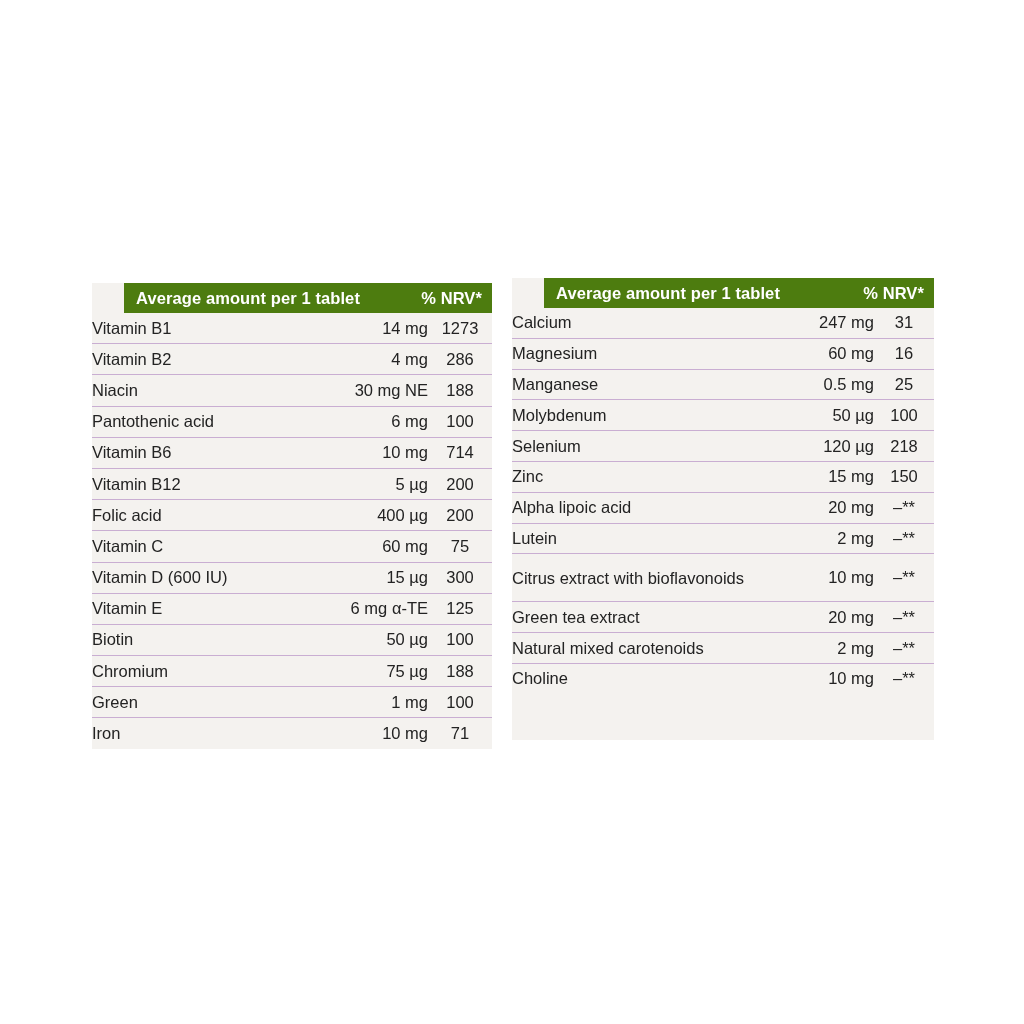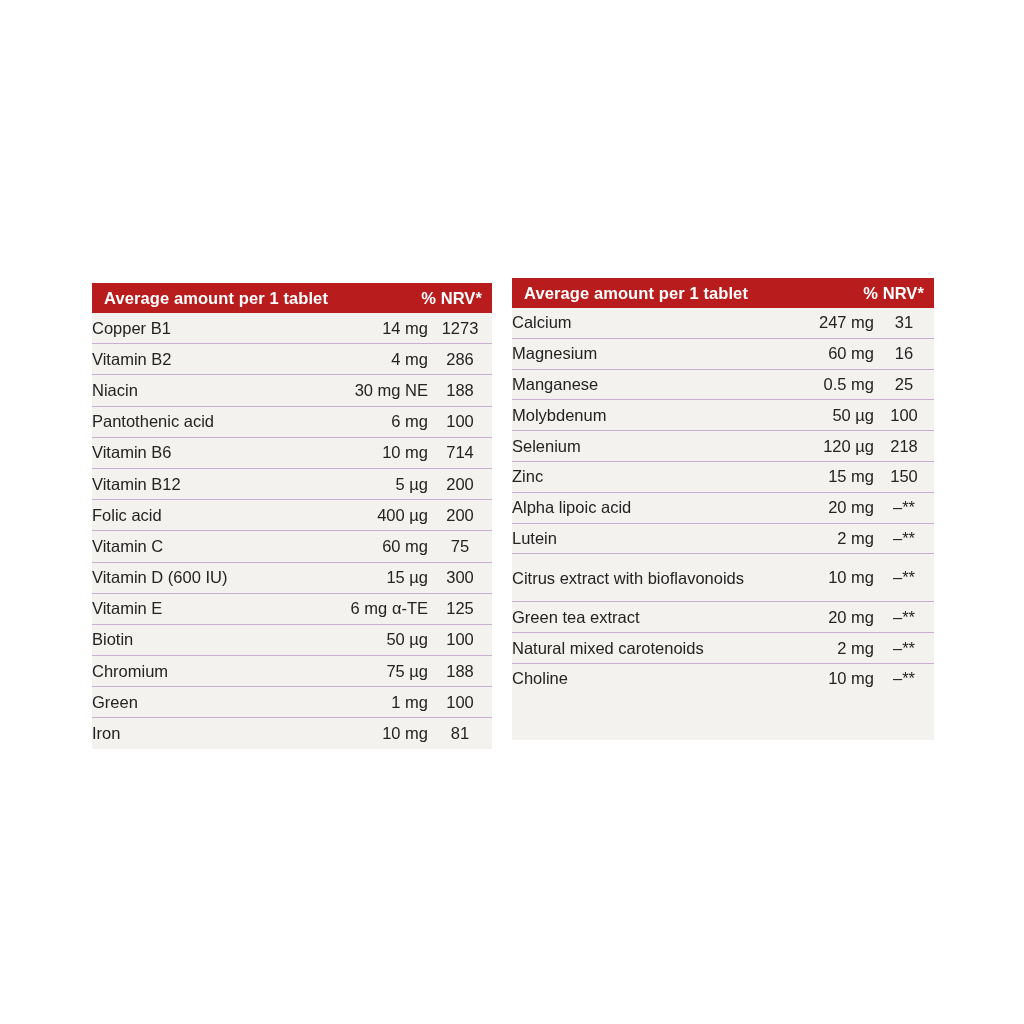--- a/index.html
+++ b/index.html
@@ -38,30 +38,31 @@
   }
   
   #panel-right {
     left: 512px;
     top: 278px;
     width: 422px;
     height: 462px;
   }
 
   .panel-head {
-    background: #b91c1c;
+    background: #4d7c0f;
     color: #ffffff;
     font-weight: bold;
     font-size: 16.5px;
     display: flex;
     align-items: center;
     box-sizing: border-box;
     padding: 0 10px 0 12px;
     height: 30px;
     letter-spacing: 0.1px;
+    margin-left: 32px;
   }
   .panel-head .head-title {
     flex: 1 1 auto;
     white-space: nowrap;
   }
   .panel-head .head-nrv {
     flex: 0 0 auto;
     text-align: center;
     white-space: nowrap;
   }
@@ -134,21 +135,21 @@
       <span class="head-nrv">% NRV*</span>
     </div>
     <table class="nutri">
       <colgroup>
         <col class="c-name">
           <col class="c-amount">
           <col class="c-nrv">
       </colgroup>
       <tbody id="rows-left">
           <tr>
-            <td class="name">Copper B1</td>
+            <td class="name">Vitamin B1</td>
             <td class="amount">14 mg</td>
             <td class="nrv">1273</td>
           </tr>
           <tr>
             <td class="name">Vitamin B2</td>
             <td class="amount">4 mg</td>
             <td class="nrv">286</td>
           </tr>
           <tr>
             <td class="name">Niacin</td>
@@ -201,21 +202,21 @@
             <td class="nrv">188</td>
           </tr>
           <tr>
             <td class="name">Green</td>
             <td class="amount">1 mg</td>
             <td class="nrv">100</td>
           </tr>
           <tr>
             <td class="name">Iron</td>
             <td class="amount">10 mg</td>
-            <td class="nrv">81</td>
+            <td class="nrv">71</td>
           </tr>
         </tbody>
     </table>
   </section>
 
   <section class="panel" id="panel-right">
     <div class="panel-head">
       <span class="head-title">Average amount per 1 tablet</span>
       <span class="head-nrv">% NRV*</span>
     </div>

